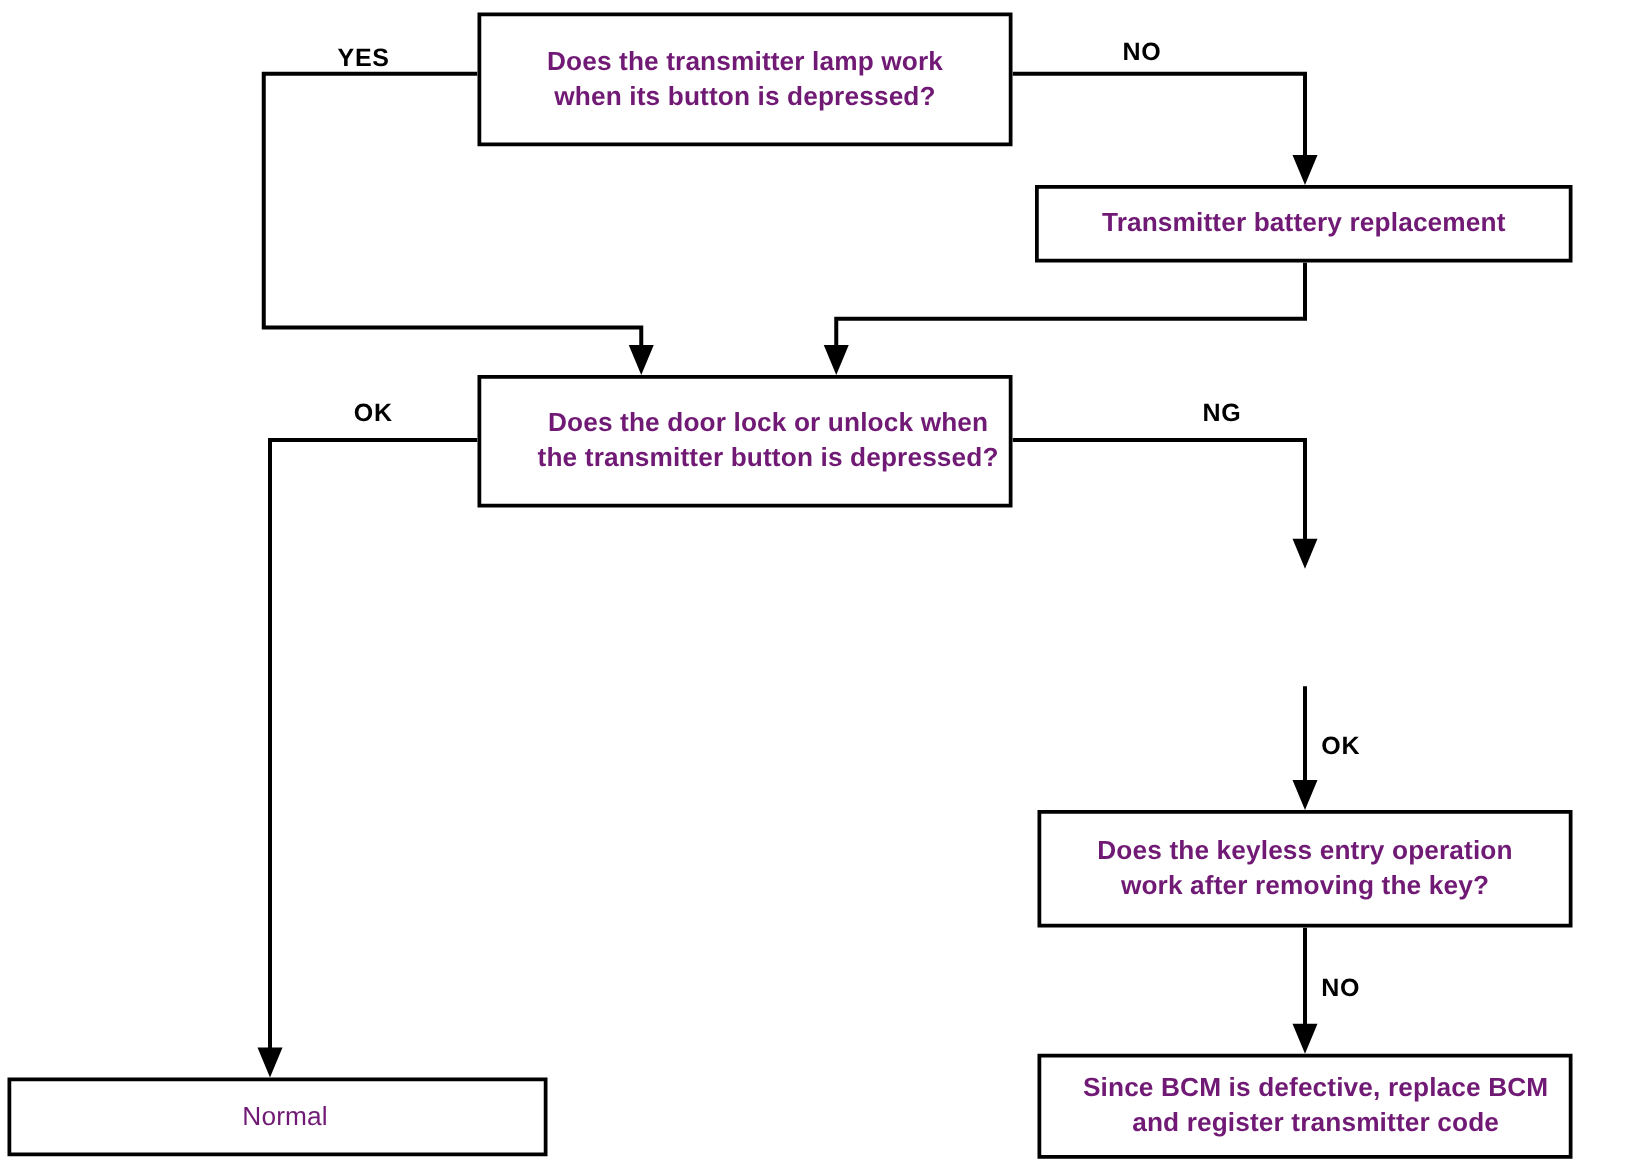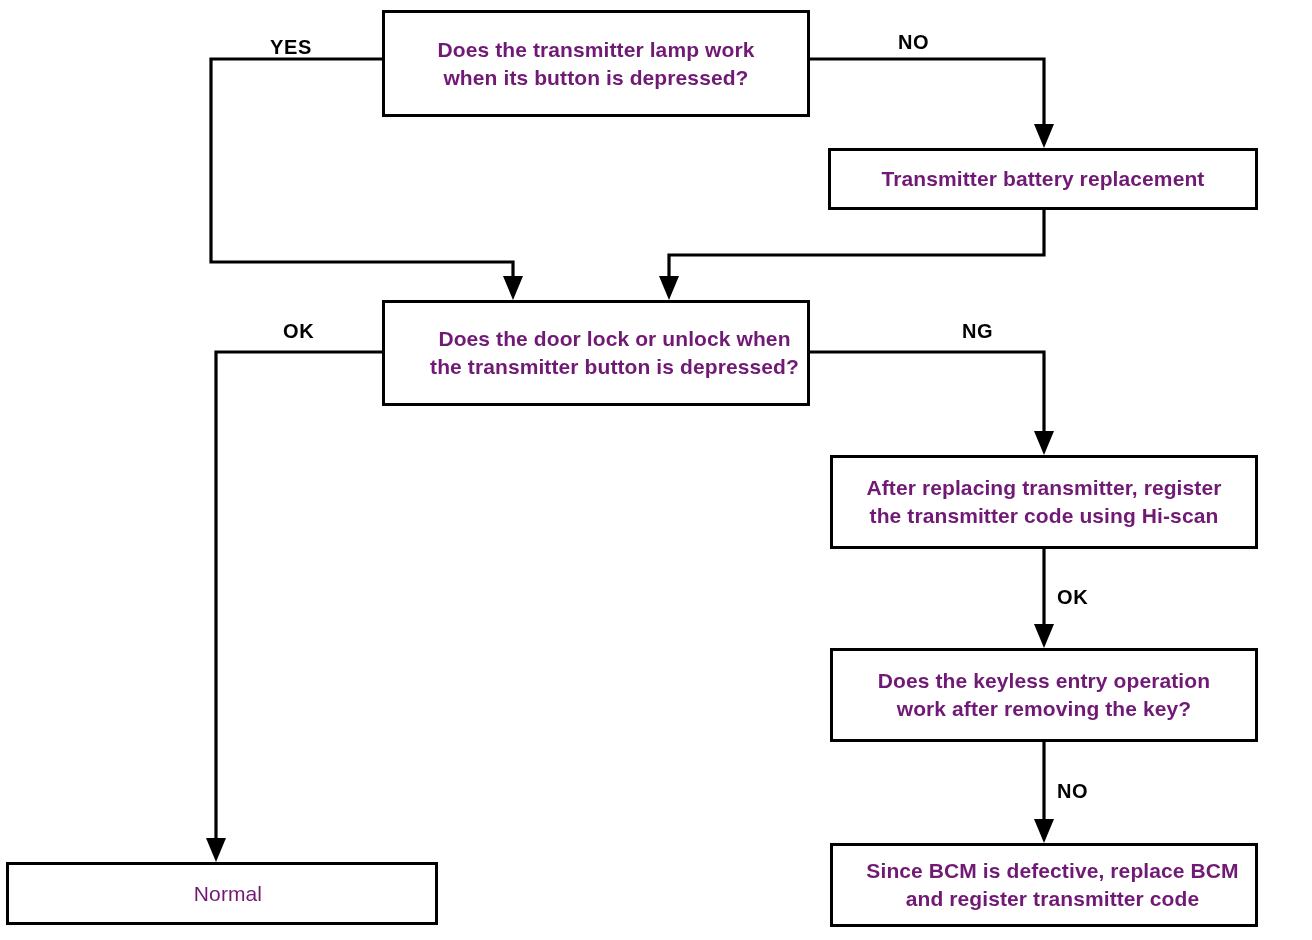--- a/index.html
+++ b/index.html
@@ -116,24 +116,20 @@
 
   <div class="node" style="left:828px; top:148px; width:430px; height:62px;">
     <span>Transmitter battery replacement</span>
   </div>
 
   <div class="node" style="left:382px; top:300px; width:428px; height:106px;padding-left:37px;">
     <span>Does the door lock or unlock when
 the transmitter button is depressed?</span>
   </div>
 
-  <div class="node" style="left:830px; top:455px; width:428px; height:94px;">
-    <span>After replacing transmitter, register
-the transmitter code using Hi-scan</span>
-  </div>
 
   <div class="node" style="left:830px; top:648px; width:428px; height:94px;">
     <span>Does the keyless entry operation
 work after removing the key?</span>
   </div>
 
   <div class="node" style="left:830px; top:843px; width:428px; height:84px;padding-left:17px;">
     <span>Since BCM is defective, replace BCM
 and register transmitter code</span>
   </div>

